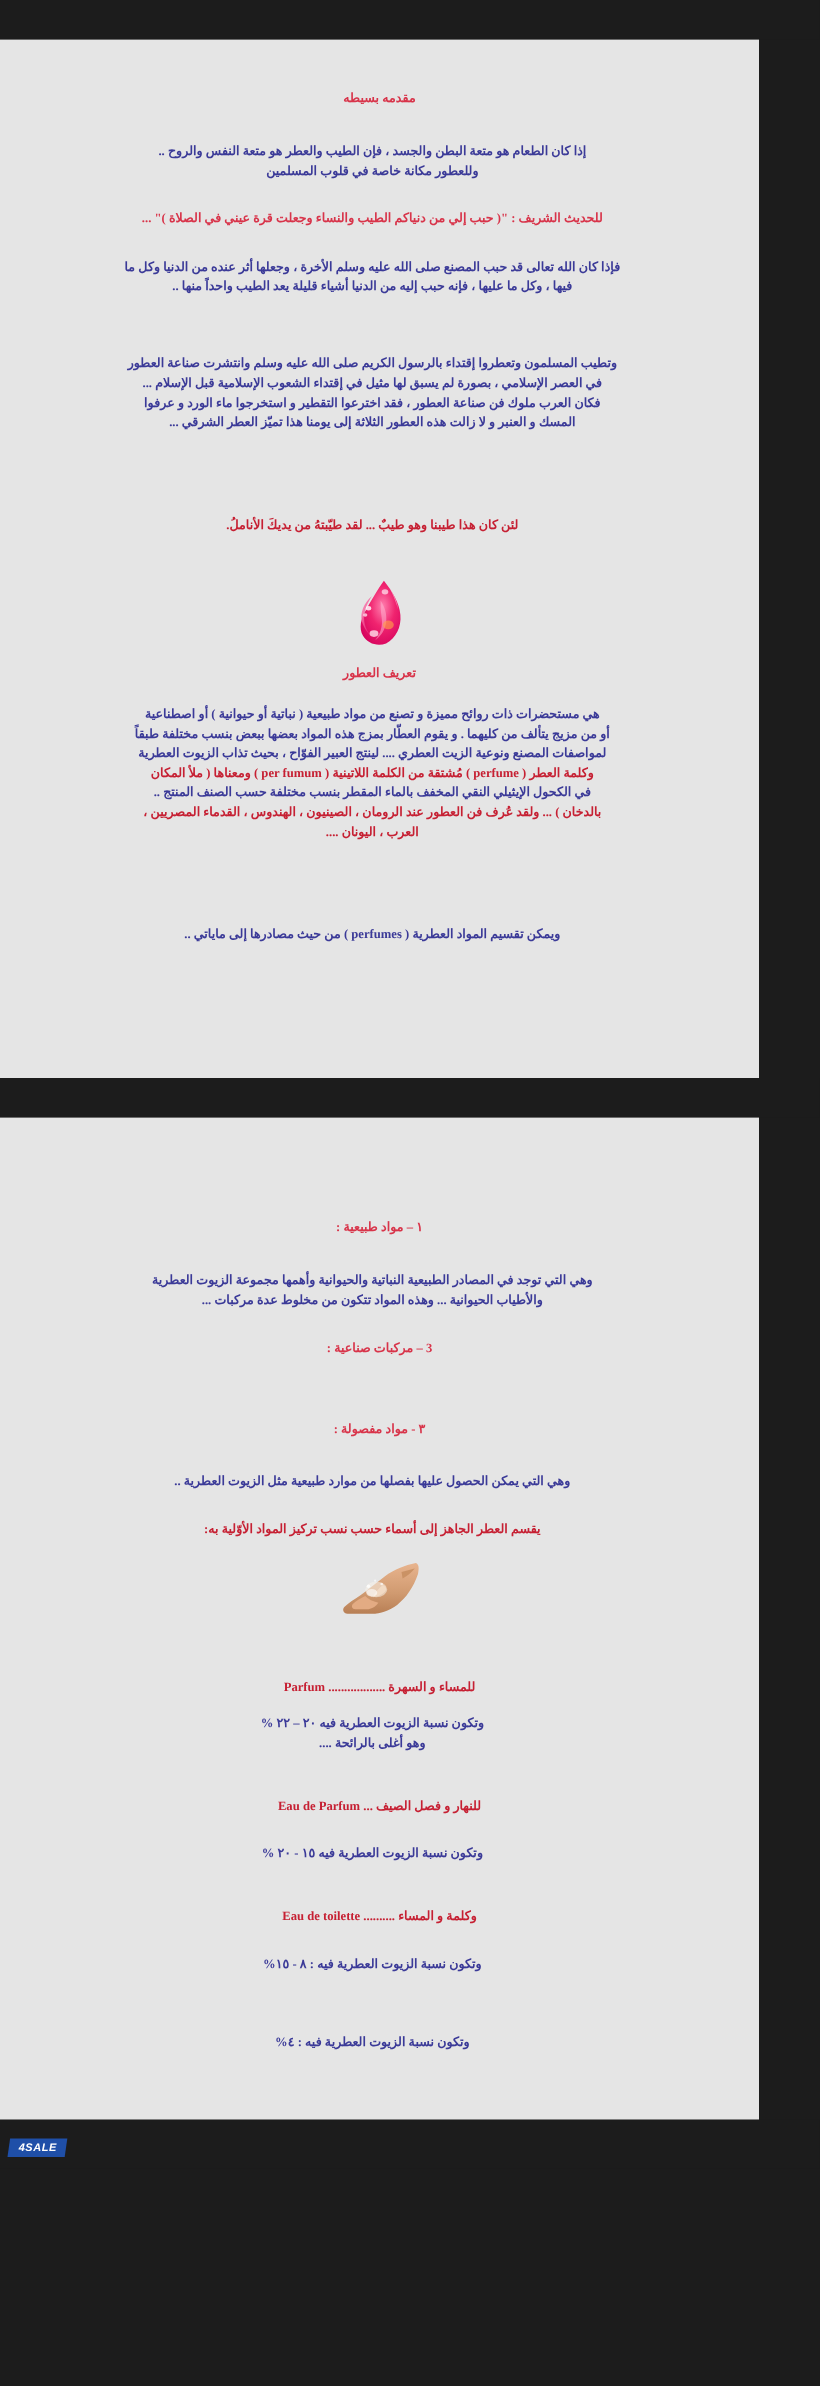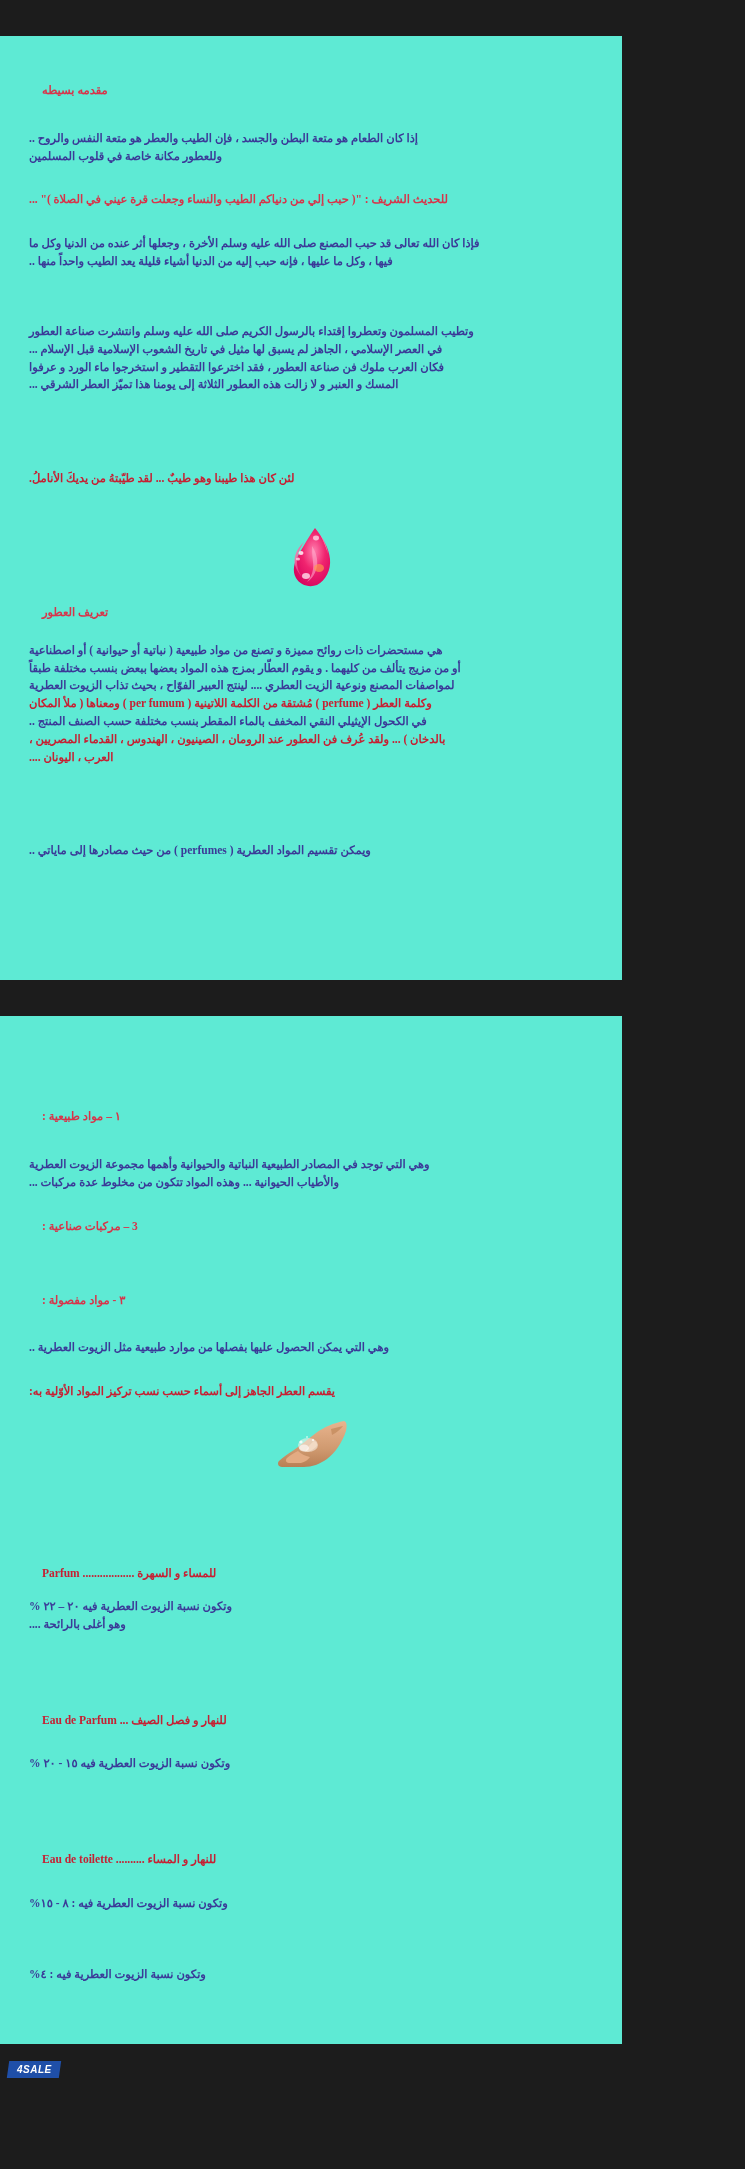--- a/index.html
+++ b/index.html
@@ -8,27 +8,27 @@
     font-family:"Liberation Serif","DejaVu Serif",serif;
     -webkit-font-smoothing:antialiased;
   }
   .page-wrap{
     width:745px;
     background:#1c1c1c;
     position:relative;
     overflow:hidden;
   }
   .sheet{
-    background:#5eead4;
+    background:#e5e5e5;
     margin:0 auto;
     position:relative;
     box-sizing:border-box;
     direction:rtl;
-    text-align:left;
-    width:622px;
+    text-align:center;
+    width:690px;
     margin-right:55px;
     margin-left:0;
   }
   .gap{
     height:36px;
     background:#1c1c1c;
     width:745px;
   }
   .pad-top{height:46px;}
 
@@ -114,21 +114,20 @@
   .wm-block{
     position:relative;
     height:44px;
     background:#1c1c1c;
     width:745px;
   }
   .label-line{
     font-size:11.5px;
     font-weight:700;
     line-height:1.6;
-    margin-top:39px;
   }
 </style>
 </head>
 <body>
 
 <div class="page-wrap">
 
   <div class="gap"></div>
 
   <div class="sheet">
@@ -149,21 +148,21 @@
 
     <div class="ln para blue">فإذا كان الله تعالى قد حبب المصنع صلى الله عليه وسلم الأخرة ، وجعلها أثر عنده من الدنيا وكل ما</div>
     <div class="ln para blue">فيها ، وكل ما عليها ، فإنه حبب إليه من الدنيا أشياء قليلة يعد الطيب واحداً منها ..</div>
 
     <div class="sp-m"></div>
 
 
     <div class="sp-m"></div>
 
     <div class="ln para blue">وتطيب المسلمون وتعطروا إقتداء بالرسول الكريم صلى الله عليه وسلم وانتشرت صناعة العطور</div>
-    <div class="ln para blue">في العصر الإسلامي ، الجاهز لم يسبق لها مثيل في تاريخ الشعوب الإسلامية قبل الإسلام ...</div>
+    <div class="ln para blue">في العصر الإسلامي ، بصورة لم يسبق لها مثيل في إقتداء الشعوب الإسلامية قبل الإسلام ...</div>
     <div class="ln para blue">فكان العرب ملوك فن صناعة العطور ، فقد اخترعوا التقطير و استخرجوا ماء الورد و عرفوا</div>
     <div class="ln para blue">المسك و العنبر و لا زالت هذه العطور الثلاثة إلى يومنا هذا تميّز العطر الشرقي ...</div>
 
     <div class="sp-xxl"></div>
 
     <div class="ln para darkred">لئن كان هذا طيبنا وهو طيبٌ ... لقد طيّبتهُ من يديكَ الأناملُ.</div>
 
     <div class="sp-l"></div>
 
     <div class="img-row">
@@ -288,21 +287,21 @@
       <span>للنهار و فصل الصيف</span>
       <span>...</span>
       <span class="latin">Eau de Parfum</span>
     </div>
     <div class="sp-m"></div>
     <div class="ln para blue">وتكون نسبة الزيوت العطرية فيه ١٥ - ٢٠ %</div>
 
     <div class="sp-l"></div>
 
     <div class="ln label-line darkred">
-      <span>للنهار و المساء</span>
+      <span>وكلمة و المساء</span>
       <span>..........</span>
       <span class="latin">Eau de toilette</span>
     </div>
     <div class="sp-m"></div>
     <div class="ln para blue">وتكون نسبة الزيوت العطرية فيه : ٨ - ١٥%</div>
 
     <div class="sp-s"></div>
 
     <div class="sp-l"></div>
     <div class="ln para blue">وتكون نسبة الزيوت العطرية فيه : ٤%</div>

